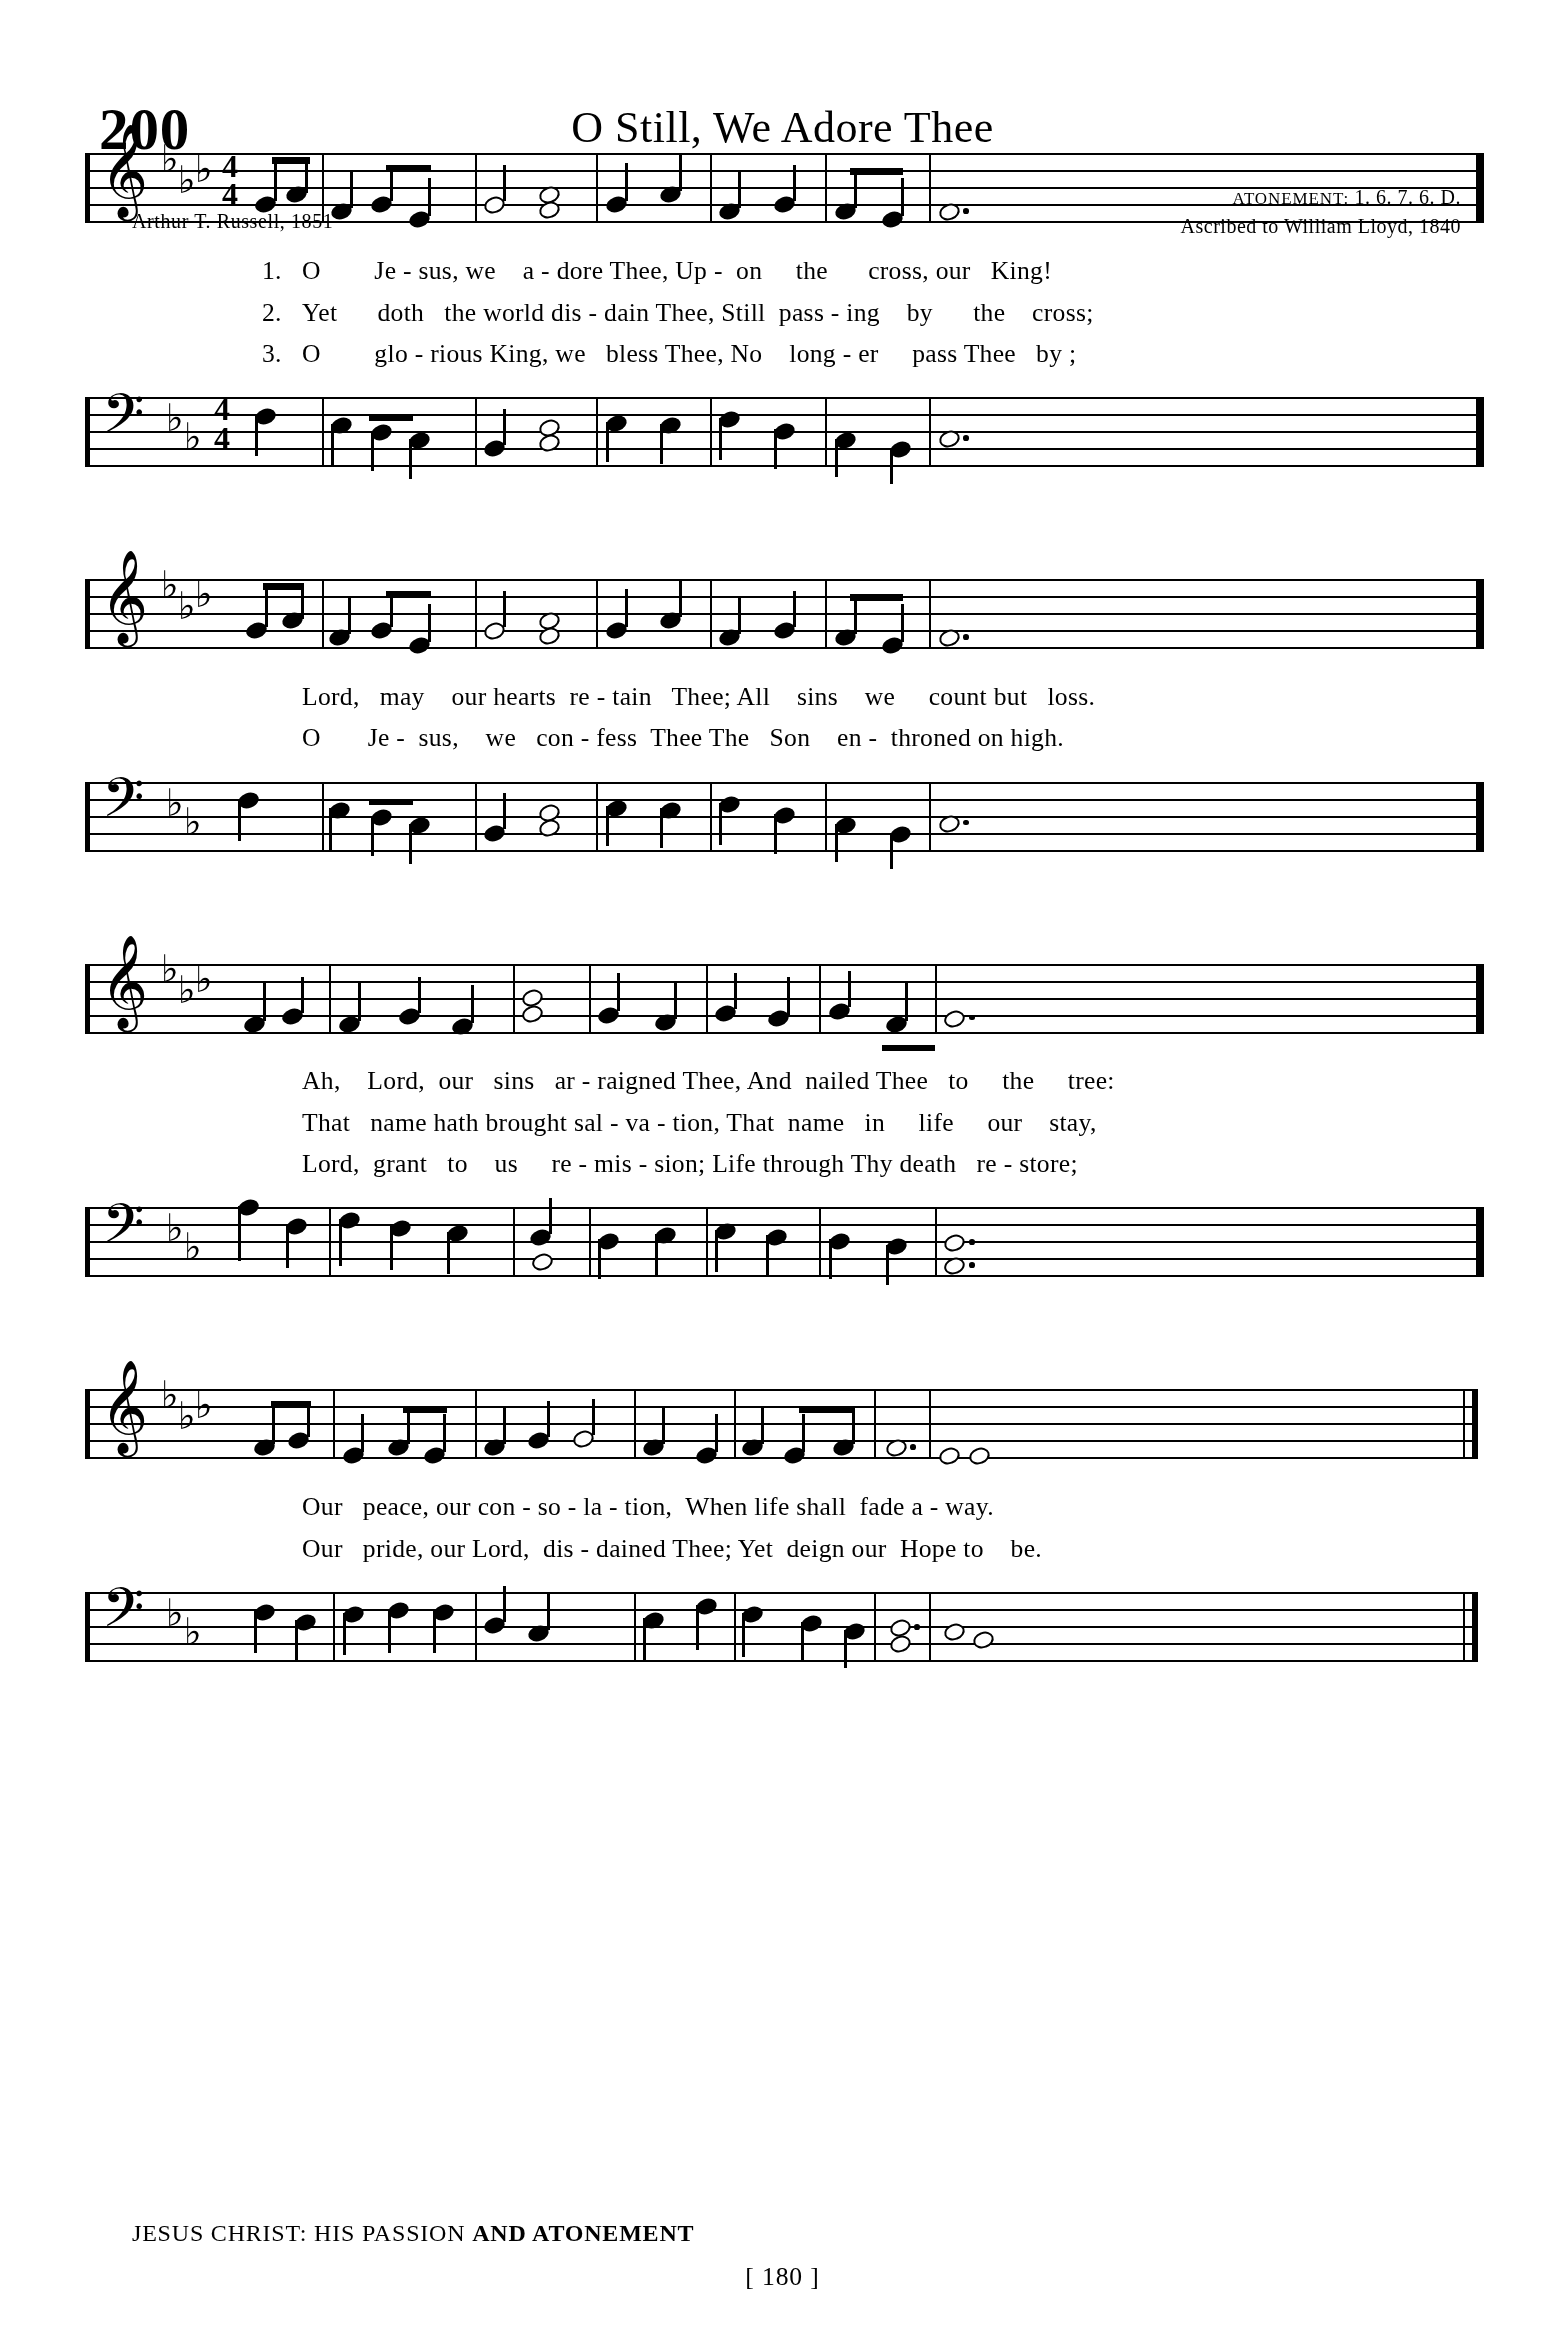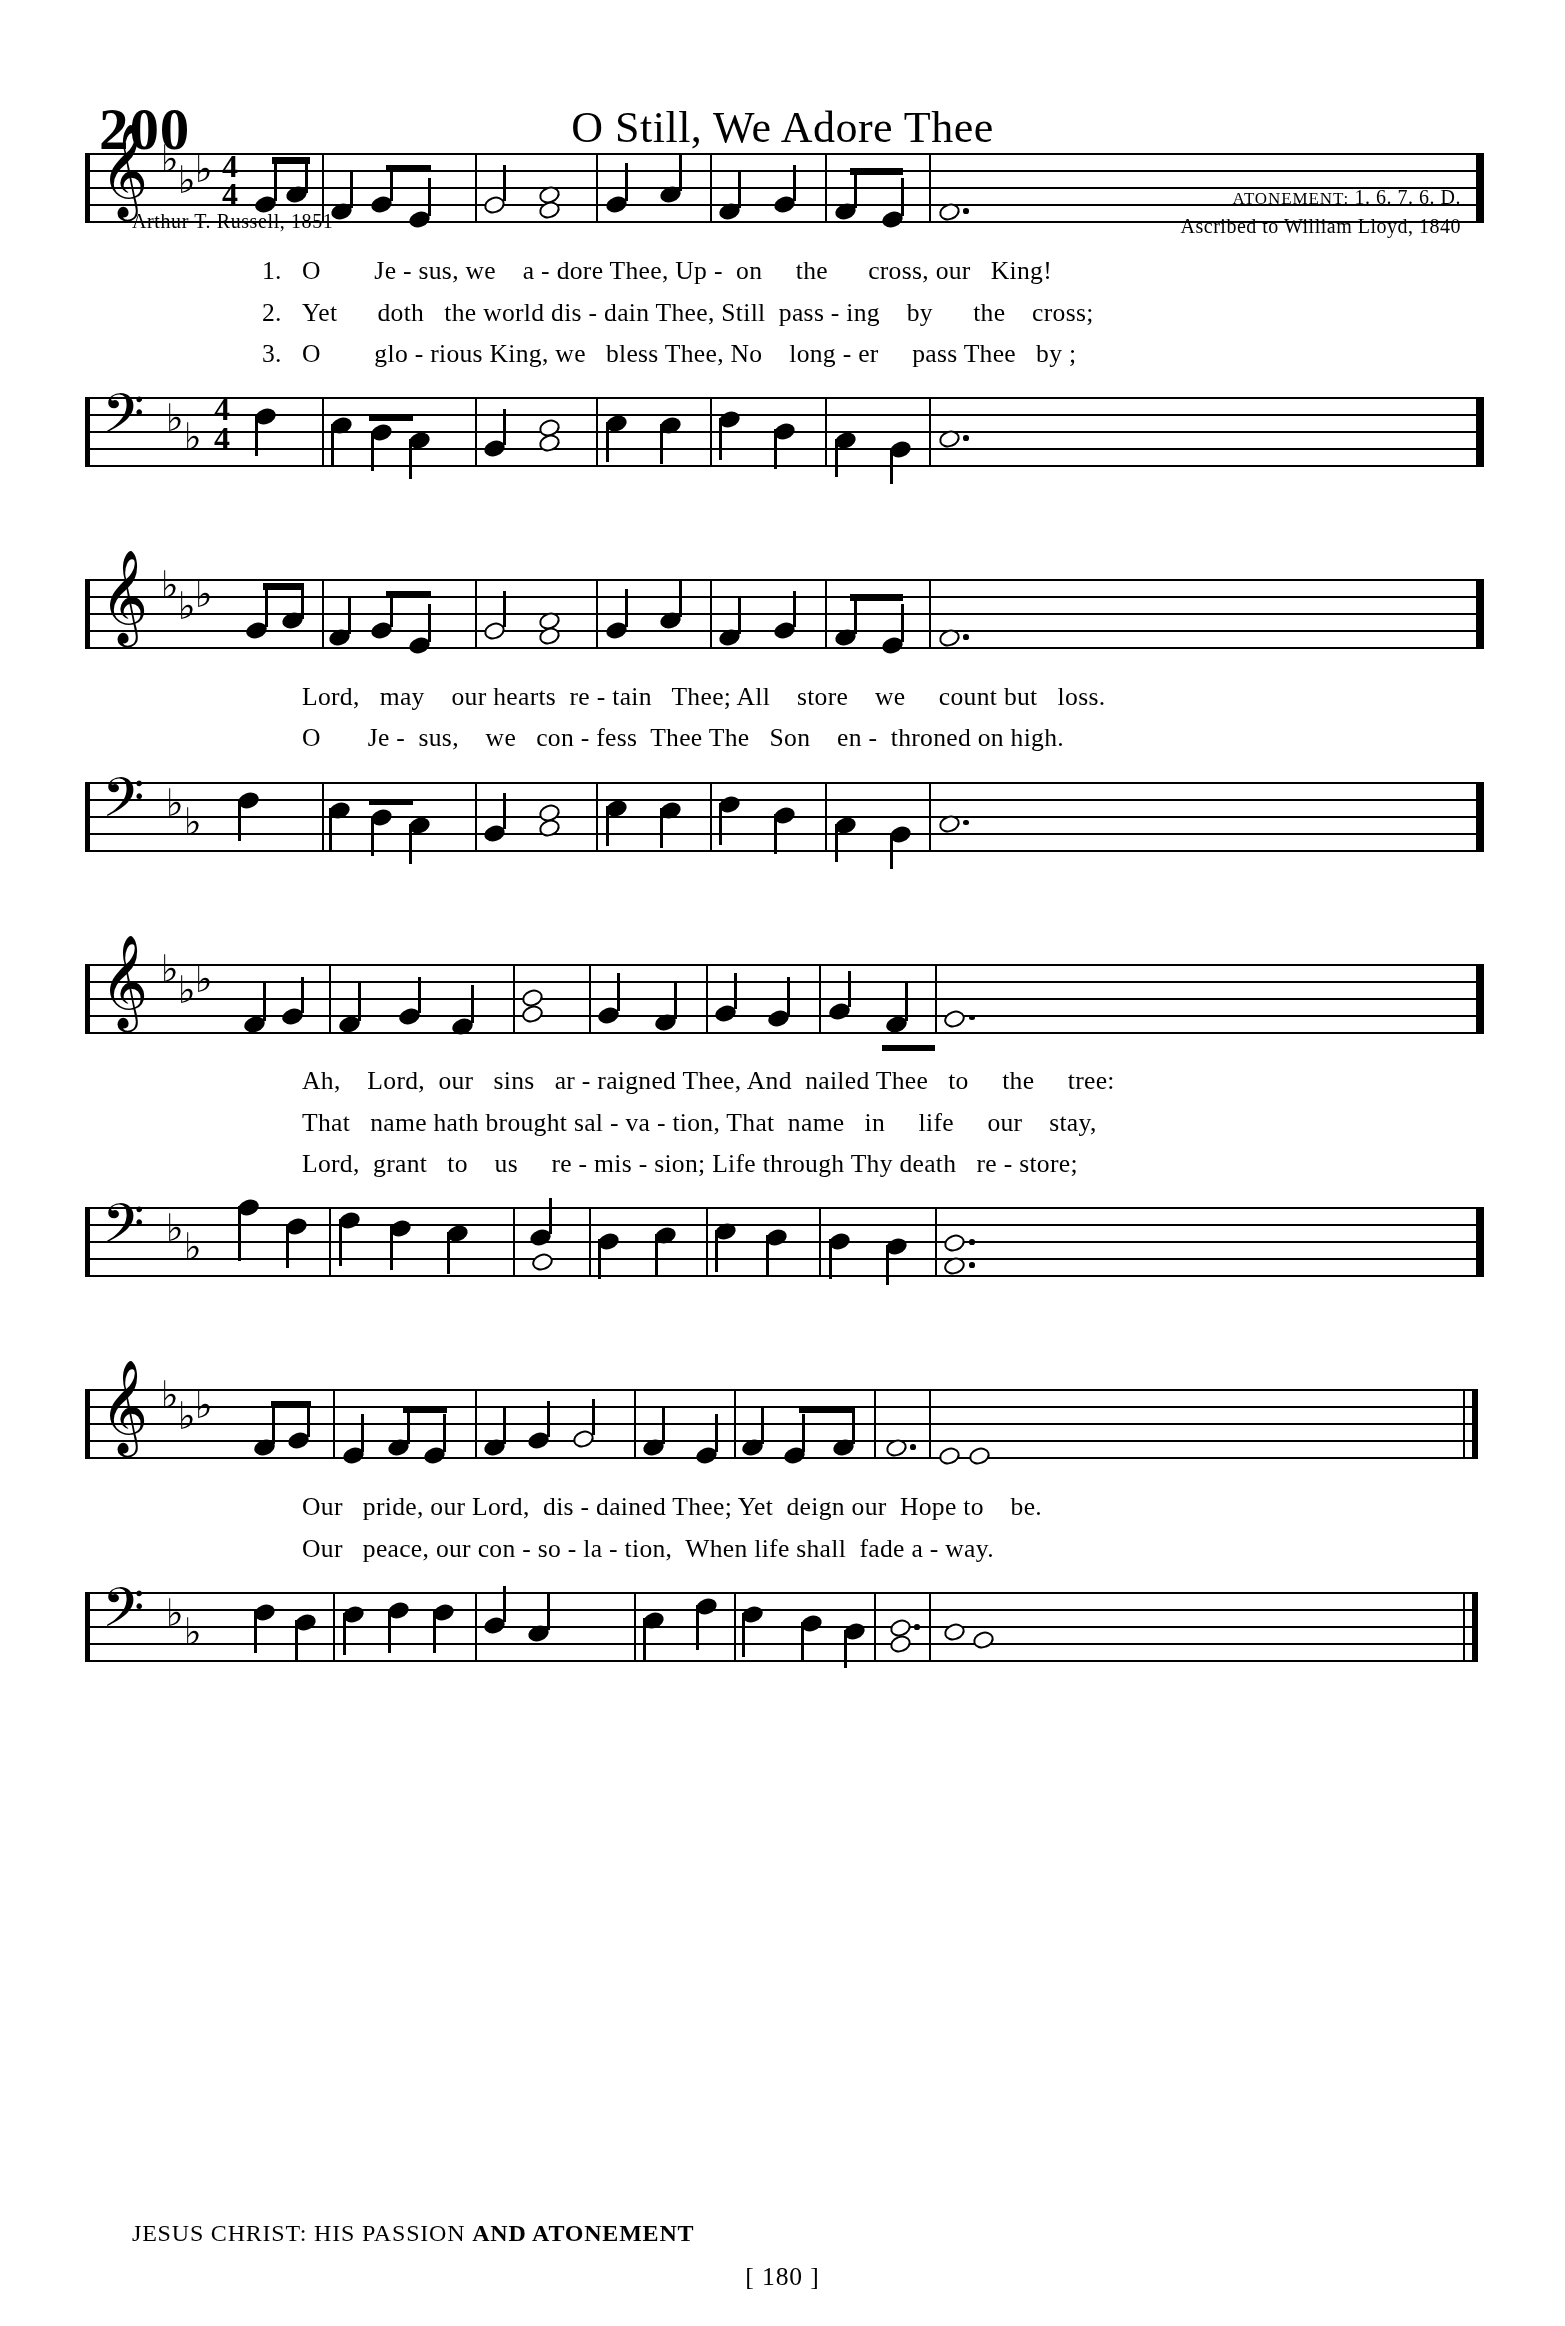--- a/index.html
+++ b/index.html
@@ -409,21 +409,21 @@
       <div class="barline" style="left:738px;"></div>
       <div class="barline" style="left:842px;"></div>
       <div class="barline" style="right:0px;"></div>
       <div class="barline thick" style="right:-5.7px;"></div>
     </div>
   </div>
 
   <div class="lyrics">
     <div class="lyric-line">
       <span class="num"></span>
-      <span class="txt">Lord,   may    our hearts  re - tain   Thee; All    store    we     count but   loss.</span>
+      <span class="txt">Lord,   may    our hearts  re - tain   Thee; All    sins    we     count but   loss.</span>
     </div>
     <div class="lyric-line">
       <span class="num"></span>
       <span class="txt">O       Je -  sus,    we   con - fess  Thee The   Son    en -  throned on high.</span>
     </div>
   </div>
 
   <div class="system" style="margin-top:19px;">
     <div class="staff">
       <div class="line l1"></div>
@@ -645,25 +645,25 @@
       <div class="barline" style="left:787px;"></div>
       <div class="barline" style="left:842px;"></div>
       <div class="barline" style="right:13.2px;"></div>
       <div class="barline thick" style="right:0px;"></div>
     </div>
   </div>
 
   <div class="lyrics">
     <div class="lyric-line">
       <span class="num"></span>
+      <span class="txt">Our   peace, our con - so - la - tion,  When life shall  fade a - way.</span>
+    </div>
+    <div class="lyric-line">
+      <span class="num"></span>
       <span class="txt">Our   pride, our Lord,  dis - dained Thee; Yet  deign our  Hope to    be.</span>
-    </div>
-    <div class="lyric-line">
-      <span class="num"></span>
-      <span class="txt">Our   peace, our con - so - la - tion,  When life shall  fade a - way.</span>
     </div>
   </div>
 
   <div class="system" style="margin-top:19px;">
     <div class="staff">
       <div class="line l1"></div>
       <div class="line l2"></div>
       <div class="line l3"></div>
       <div class="line l4"></div>
       <div class="line l5"></div>

